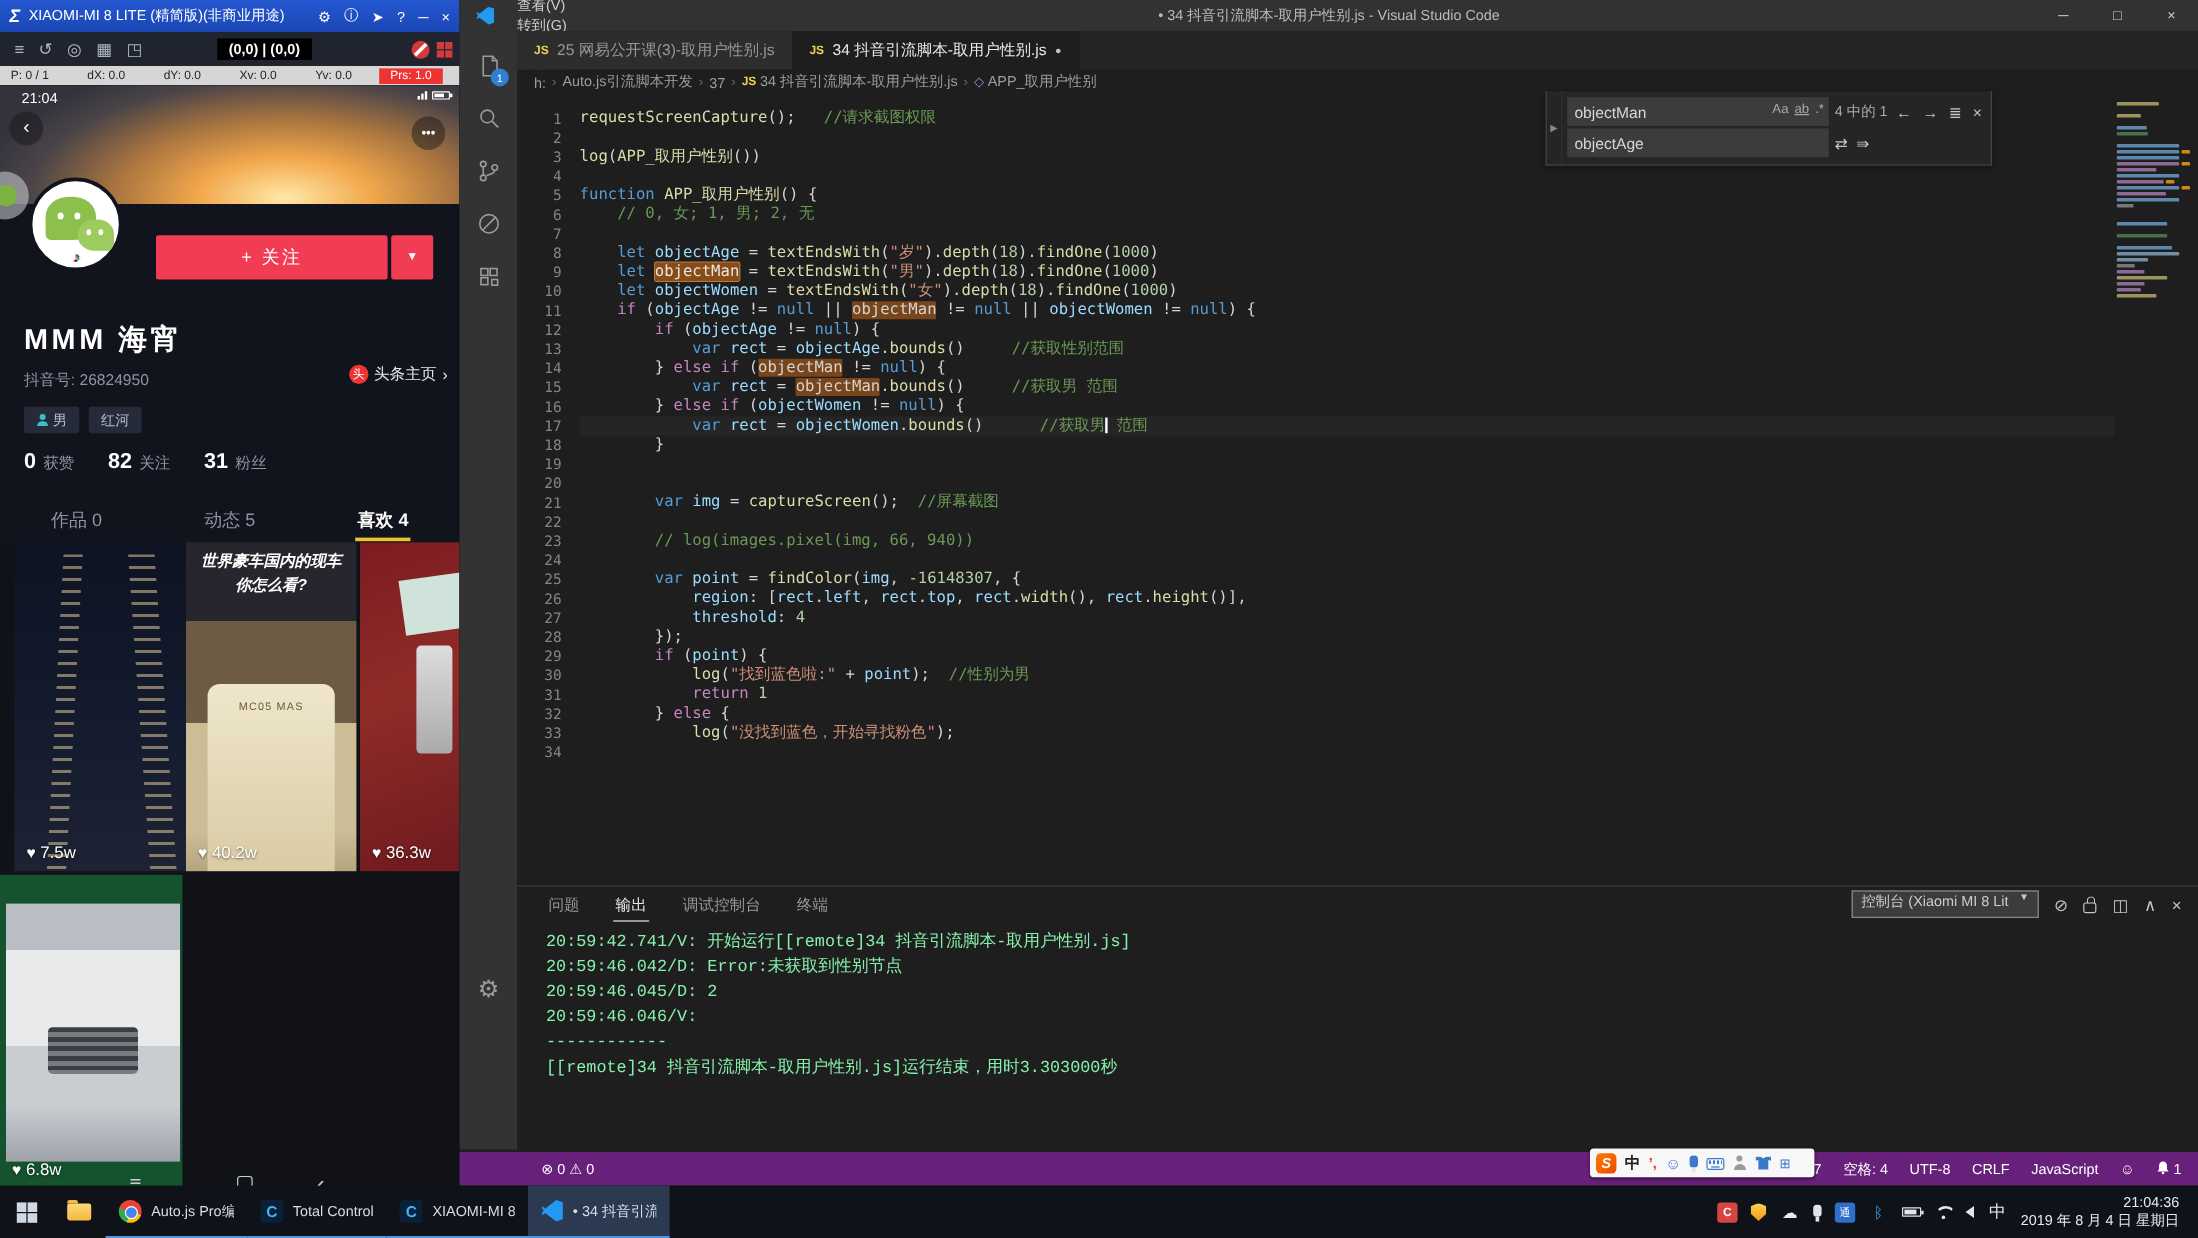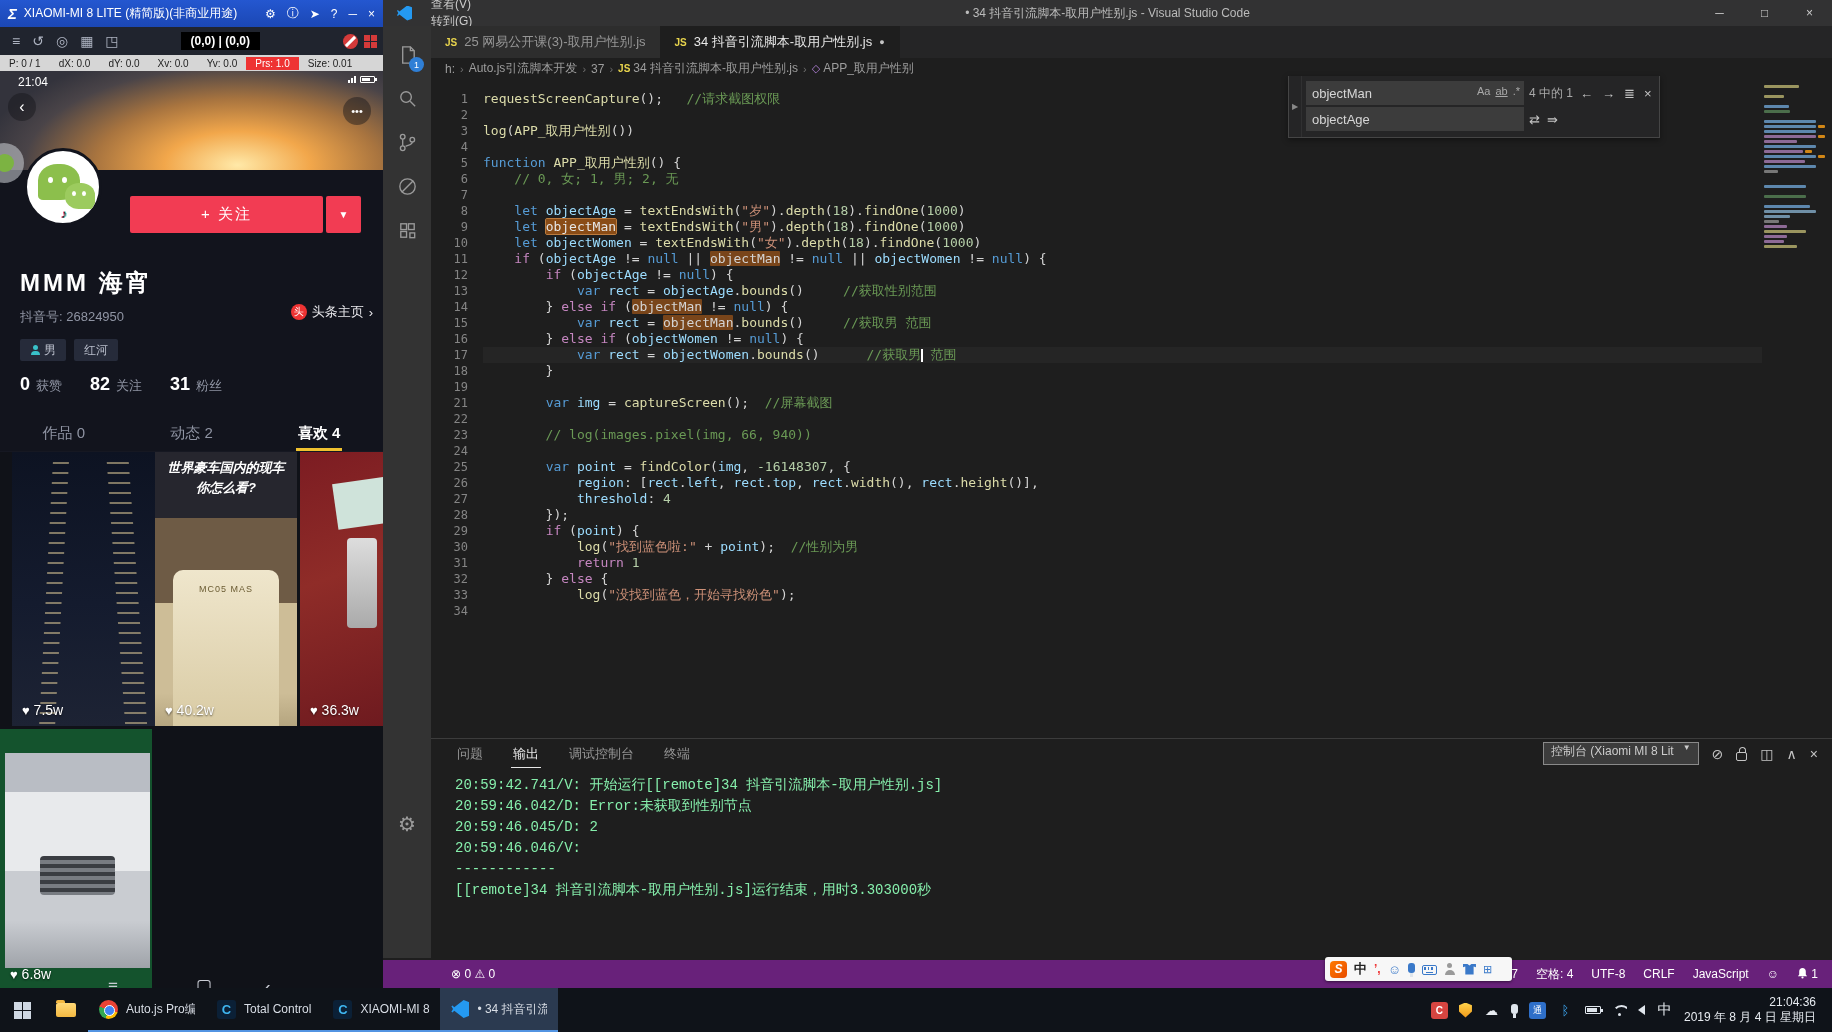--- a/index.html
+++ b/index.html
@@ -19,21 +19,21 @@
   .pw-toolbar .tbi { margin:0 6px; }
   .pw-coord { background:#000; color:#fff; font-size:12px; padding:2px 10px; margin-left:56px; font-weight:bold; }
   .pw-tool-right { margin-left:auto; display:flex; align-items:center; gap:6px; }
   .noentry { width:15px; height:15px; border-radius:50%; background:#d43a3a; position:relative; display:inline-block; }
   .noentry::after { content:""; position:absolute; left:1px; top:6px; width:13px; height:3px; background:#fff; transform:rotate(-45deg); }
   .redgrid { width:13px; height:13px; display:inline-block;
     background:linear-gradient(#d43a3a,#d43a3a); position:relative; }
   .redgrid::after { content:""; position:absolute; inset:0;
     background:linear-gradient(#20242e,#20242e) 6px 0/1px 13px no-repeat, linear-gradient(#20242e,#20242e) 0 6px/13px 1px no-repeat; }
   .pw-inforow { position:absolute; left:0; top:55px; width:100%; height:16px; background:#d6d6d6;
-    display:flex; align-items:center; font-size:10px; color:#222; gap:0; }
+    display:flex; align-items:center; font-size:10px; color:#222; gap:14px; }
   .pw-inforow span { padding:0 9px; white-space:nowrap; }
   .pw-inforow .prs { background:#e33; color:#fff; padding:1px 9px; }
 
   
   #phone-screen { position:absolute; left:0; top:71px; width:383px; height:919px; background:#12141d; overflow:hidden; }
   .cover { position:absolute; left:0; top:0; width:383px; height:99px;
     background:radial-gradient(ellipse 260px 120px at 62% 95%, #ffe9a8 0%, #f2a74b 28%, #a8743f 55%, #4a4448 82%, #33333c 100%); }
   .cover-clock { position:absolute; left:18px; top:4px; color:#fff; font-size:12px; }
   .cover-status { position:absolute; right:8px; top:5px; display:flex; gap:4px; align-items:center; }
   .sigbars { display:inline-flex; align-items:flex-end; gap:1px; }
@@ -324,21 +324,21 @@
           <b>82</b>
           <i>关注</i>
         </span>
         <span class="stat">
           <b>31</b>
           <i>粉丝</i>
         </span>
       </div>
     <div class="ptabs">
         <div class="ptab">作品 0</div>
-        <div class="ptab">动态 2</div>
+        <div class="ptab">动态 5</div>
         <div class="ptab active">喜欢 4</div>
       </div>
 
     <div class="vgrid">
       <div class="vcell v1">
         <span class="likes"><span class="heart">♥</span> <span>7.5w</span></span>
       </div>
       <div class="vcell v2">
         <div class="cap">
           <div>世界豪车国内的现车</div>
@@ -469,20 +469,21 @@
         <div class="code-line"><span class="ln">10</span><span class="lc"><span class="tk-p">    </span><span class="tk-k">let</span><span class="tk-p"> </span><span class="tk-v">objectWomen</span><span class="tk-p"> = </span><span class="tk-f">textEndsWith</span><span class="tk-p">(</span><span class="tk-s">"女"</span><span class="tk-p">).</span><span class="tk-f">depth</span><span class="tk-p">(</span><span class="tk-n">18</span><span class="tk-p">).</span><span class="tk-f">findOne</span><span class="tk-p">(</span><span class="tk-n">1000</span><span class="tk-p">)</span></span></div>
         <div class="code-line"><span class="ln">11</span><span class="lc"><span class="tk-p">    </span><span class="tk-c">if</span><span class="tk-p"> (</span><span class="tk-v">objectAge</span><span class="tk-p"> != </span><span class="tk-k">null</span><span class="tk-p"> || </span><span class="tk-h">objectMan</span><span class="tk-p"> != </span><span class="tk-k">null</span><span class="tk-p"> || </span><span class="tk-v">objectWomen</span><span class="tk-p"> != </span><span class="tk-k">null</span><span class="tk-p">) {</span></span></div>
         <div class="code-line"><span class="ln">12</span><span class="lc"><span class="tk-p">        </span><span class="tk-c">if</span><span class="tk-p"> (</span><span class="tk-v">objectAge</span><span class="tk-p"> != </span><span class="tk-k">null</span><span class="tk-p">) {</span></span></div>
         <div class="code-line"><span class="ln">13</span><span class="lc"><span class="tk-p">            </span><span class="tk-k">var</span><span class="tk-p"> </span><span class="tk-v">rect</span><span class="tk-p"> = </span><span class="tk-v">objectAge</span><span class="tk-p">.</span><span class="tk-f">bounds</span><span class="tk-p">()</span><span class="tk-p">     </span><span class="tk-m">//获取性别范围</span></span></div>
         <div class="code-line"><span class="ln">14</span><span class="lc"><span class="tk-p">        } </span><span class="tk-c">else</span><span class="tk-p"> </span><span class="tk-c">if</span><span class="tk-p"> (</span><span class="tk-h">objectMan</span><span class="tk-p"> != </span><span class="tk-k">null</span><span class="tk-p">) {</span></span></div>
         <div class="code-line"><span class="ln">15</span><span class="lc"><span class="tk-p">            </span><span class="tk-k">var</span><span class="tk-p"> </span><span class="tk-v">rect</span><span class="tk-p"> = </span><span class="tk-h">objectMan</span><span class="tk-p">.</span><span class="tk-f">bounds</span><span class="tk-p">()</span><span class="tk-p">     </span><span class="tk-m">//获取男 范围</span></span></div>
         <div class="code-line"><span class="ln">16</span><span class="lc"><span class="tk-p">        } </span><span class="tk-c">else</span><span class="tk-p"> </span><span class="tk-c">if</span><span class="tk-p"> (</span><span class="tk-v">objectWomen</span><span class="tk-p"> != </span><span class="tk-k">null</span><span class="tk-p">) {</span></span></div>
         <div class="code-line cur-line"><span class="ln">17</span><span class="lc"><span class="tk-p">            </span><span class="tk-k">var</span><span class="tk-p"> </span><span class="tk-v">rect</span><span class="tk-p"> = </span><span class="tk-v">objectWomen</span><span class="tk-p">.</span><span class="tk-f">bounds</span><span class="tk-p">()</span><span class="tk-p">      </span><span class="tk-m">//获取男</span><span class="cursor"></span><span class="tk-m"> 范围</span></span></div>
         <div class="code-line"><span class="ln">18</span><span class="lc"><span class="tk-p">        }</span></span></div>
         <div class="code-line"><span class="ln">19</span><span class="lc"></span></div>
+        <div class="code-line"><span class="ln">20</span><span class="lc"></span></div>
         <div class="code-line"><span class="ln">21</span><span class="lc"><span class="tk-p">        </span><span class="tk-k">var</span><span class="tk-p"> </span><span class="tk-v">img</span><span class="tk-p"> = </span><span class="tk-f">captureScreen</span><span class="tk-p">();</span><span class="tk-p">  </span><span class="tk-m">//屏幕截图</span></span></div>
         <div class="code-line"><span class="ln">22</span><span class="lc"></span></div>
         <div class="code-line"><span class="ln">23</span><span class="lc"><span class="tk-m">        // log(images.pixel(img, 66, 940))</span></span></div>
         <div class="code-line"><span class="ln">24</span><span class="lc"></span></div>
         <div class="code-line"><span class="ln">25</span><span class="lc"><span class="tk-p">        </span><span class="tk-k">var</span><span class="tk-p"> </span><span class="tk-v">point</span><span class="tk-p"> = </span><span class="tk-f">findColor</span><span class="tk-p">(</span><span class="tk-v">img</span><span class="tk-p">, </span><span class="tk-n">-16148307</span><span class="tk-p">, {</span></span></div>
         <div class="code-line"><span class="ln">26</span><span class="lc"><span class="tk-p">            </span><span class="tk-v">region</span><span class="tk-p">: [</span><span class="tk-v">rect</span><span class="tk-p">.</span><span class="tk-v">left</span><span class="tk-p">, </span><span class="tk-v">rect</span><span class="tk-p">.</span><span class="tk-v">top</span><span class="tk-p">, </span><span class="tk-v">rect</span><span class="tk-p">.</span><span class="tk-f">width</span><span class="tk-p">(), </span><span class="tk-v">rect</span><span class="tk-p">.</span><span class="tk-f">height</span><span class="tk-p">()],</span></span></div>
         <div class="code-line"><span class="ln">27</span><span class="lc"><span class="tk-p">            </span><span class="tk-v">threshold</span><span class="tk-p">: </span><span class="tk-n">4</span></span></div>
         <div class="code-line"><span class="ln">28</span><span class="lc"><span class="tk-p">        });</span></span></div>
         <div class="code-line"><span class="ln">29</span><span class="lc"><span class="tk-p">        </span><span class="tk-c">if</span><span class="tk-p"> (</span><span class="tk-v">point</span><span class="tk-p">) {</span></span></div>
         <div class="code-line"><span class="ln">30</span><span class="lc"><span class="tk-p">            </span><span class="tk-f">log</span><span class="tk-p">(</span><span class="tk-s">"找到蓝色啦:"</span><span class="tk-p"> + </span><span class="tk-v">point</span><span class="tk-p">);</span><span class="tk-p">  </span><span class="tk-m">//性别为男</span></span></div>

